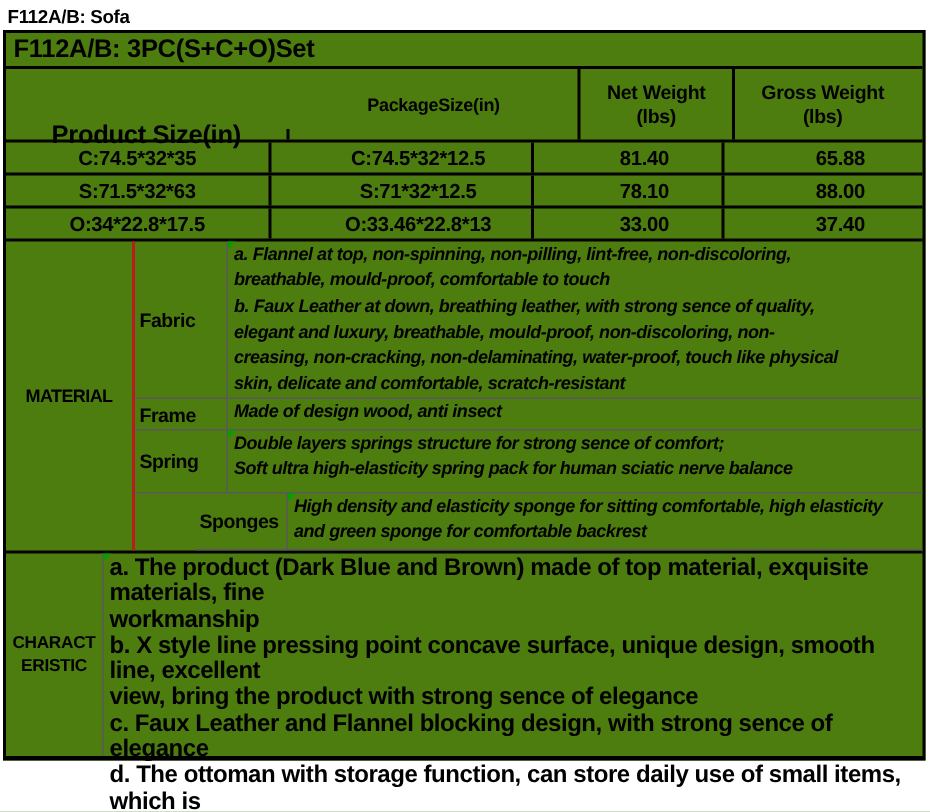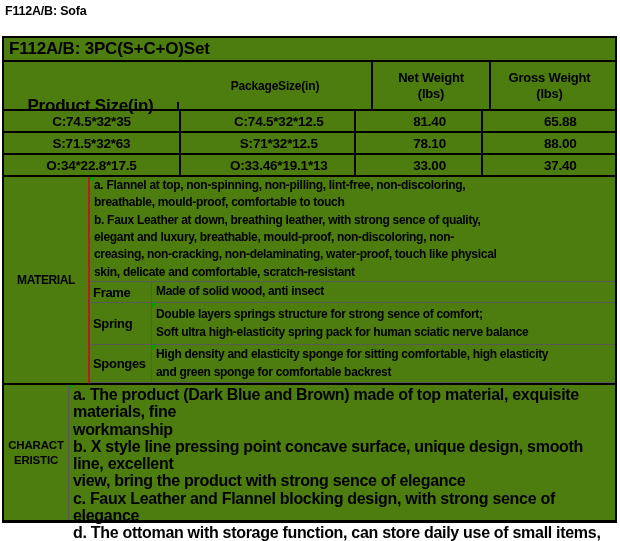--- a/index.html
+++ b/index.html
@@ -7,21 +7,21 @@
   body {
     font-family: "Liberation Sans", sans-serif;
     font-weight: 700;
     color: #000000;
     -webkit-font-smoothing: antialiased;
   }
   .page-title {
     padding: 4px 0 2px 5px;
     font-size: 12.5px;
     letter-spacing: -0.2px;
-    height: 36px;
+    height: 20px;
   }
   .spec-table {
     width: 615px;
     margin-left: 2px;
     border: 2px solid #000;
     border-bottom-width: 3px;
     background: #4d7c0f;
   }
   .set-title-row {
     height: 24px;
@@ -35,23 +35,23 @@
   .header-row { height: 49px; border-bottom: 2px solid #000; display: flex; }
   .hcell {
     border-right: 2px solid #000;
     display: flex;
     flex-direction: column;
     align-items: center;
     justify-content: center;
     text-align: center;
     letter-spacing: -0.2px;
   }
-  .hcell.c0 { width: 175px; font-size: 17px; margin-top: 40px; }
+  .hcell.c0 { width: 189px; font-size: 17px; margin-top: 40px; }
   .hcell.c1 { width: 194px; font-size: 12px; }
-  .hcell.c2 { width: 118px; font-size: 13px; line-height: 16px; }
+  .hcell.c2 { width: 103px; font-size: 13px; line-height: 16px; }
   .hcell.c3 { width: 117px; font-size: 13px; line-height: 16px; border-right: none; }
   .data-row { height: 22px; border-bottom: 2px solid #000; display: flex; font-size: 13.5px; letter-spacing: -0.2px; gap: 23px; }
   .dcell {
     display: flex; align-items: center; justify-content: center;
     border-right: 2px solid #000;
   }
   .dcell.c0 { width: 189px; }
   .dcell.c1 { width: 162px; }
   .dcell.c2 { width: 111px; }
   .dcell.c3 { width: 117px; border-right: none; }
@@ -60,37 +60,38 @@
     width: 86px;
     border-right: 2px solid #b91c1c;
     display: flex; align-items: center; justify-content: center;
     font-size: 12px; letter-spacing: -0.4px;
   }
   .mat-rows { flex: 1; }
   .mat-row { display: flex; border-bottom: 1px solid #595959; }
   .mat-row.fabric  { height: 105px; }
   .mat-row.frame   { height: 21px; }
   .mat-row.spring  { height: 42px; }
-  .mat-row.sponges { height: 38px; }
+  .mat-row.sponges { height: 38px; margin-left: 40px; }
   .mat-row.metal   { height: 33px; border-bottom: none; }
   .mat-name {
     width: 62px;
     border-right: 1px solid #595959;
     display: flex; align-items: center;
     padding-left: 3px;
     font-size: 13px; letter-spacing: -0.3px;
   }
   .mat-desc {
     flex: 1;
     position: relative;
-    display: flex; align-items: center;
+    display: flex; 
     padding: 0 2px 0 4px;
     font-size: 12px;
     letter-spacing: -0.3px;
     line-height: 17.3px;
+    font-style: italic;
   }
   .desc-text { white-space: pre-line; }
   .char-row { display: flex; height: 135px; }
   .char-label {
     width: 65px;
     border-right: 1px solid #595959;
     display: flex; align-items: center; justify-content: center;
     text-align: center;
     font-size: 11.5px;
     line-height: 15px;
@@ -152,45 +153,46 @@
       <div class="dcell c3">65.88</div>
     </div>
     <div class="data-row">
       <div class="dcell c0">S:71.5*32*63</div>
       <div class="dcell c1">S:71*32*12.5</div>
       <div class="dcell c2">78.10</div>
       <div class="dcell c3">88.00</div>
     </div>
     <div class="data-row">
       <div class="dcell c0">O:34*22.8*17.5</div>
-      <div class="dcell c1">O:33.46*19.1*13</div>
+      <div class="dcell c1">O:33.46*22.8*13</div>
       <div class="dcell c2">33.00</div>
       <div class="dcell c3">37.40</div>
     </div>
 
     <div class="mat-wrap">
       <div class="mat-label">MATERIAL</div>
       <div class="mat-rows">
 
         <div class="mat-row fabric">
+          <div class="mat-name">Fabric</div>
           <div class="mat-desc">
             <span class="note-marker"></span>
             <span class="desc-text">a. Flannel at top, non-spinning, non-pilling, lint-free, non-discoloring,
 breathable, mould-proof, comfortable to touch
 b. Faux Leather at down, breathing leather, with strong sence of quality,
 elegant and luxury, breathable, mould-proof, non-discoloring, non-
 creasing, non-cracking, non-delaminating, water-proof, touch like physical
 skin, delicate and comfortable, scratch-resistant</span>
           </div>
         </div>
 
         <div class="mat-row frame">
           <div class="mat-name">Frame</div>
           <div class="mat-desc">
-            <span class="desc-text">Made of solid wood, anti insect</span>
+            <span class="desc-text">Made of design wood, anti insect</span>
           </div>
         </div>
 
         <div class="mat-row spring">
           <div class="mat-name">Spring</div>
           <div class="mat-desc">
             <span class="note-marker"></span>
             <span class="desc-text">Double layers springs structure for strong sence of comfort;
 Soft ultra high-elasticity spring pack for human sciatic nerve balance</span>
           </div>

